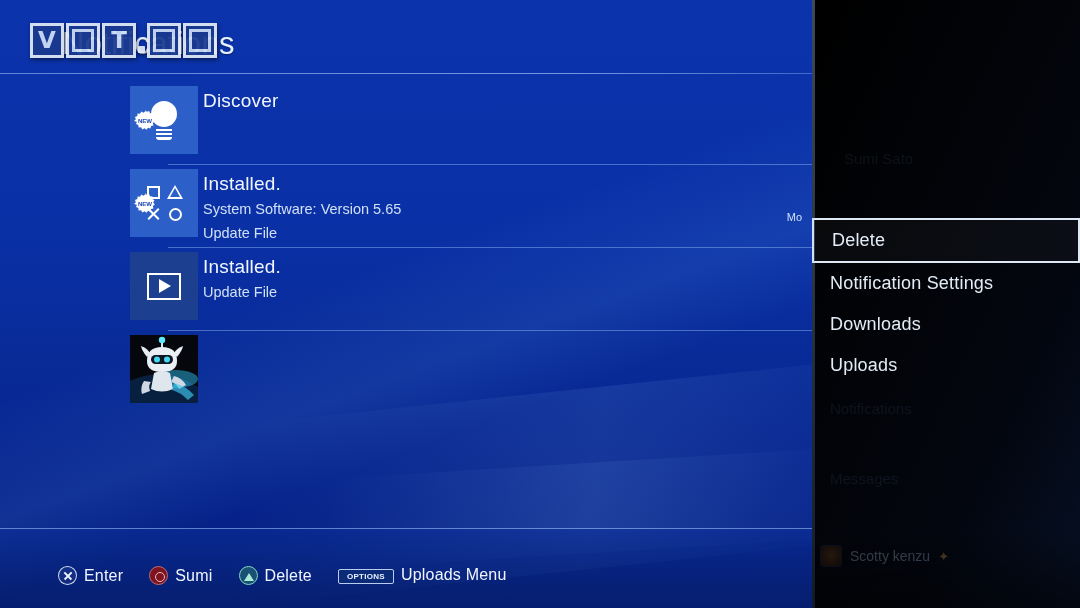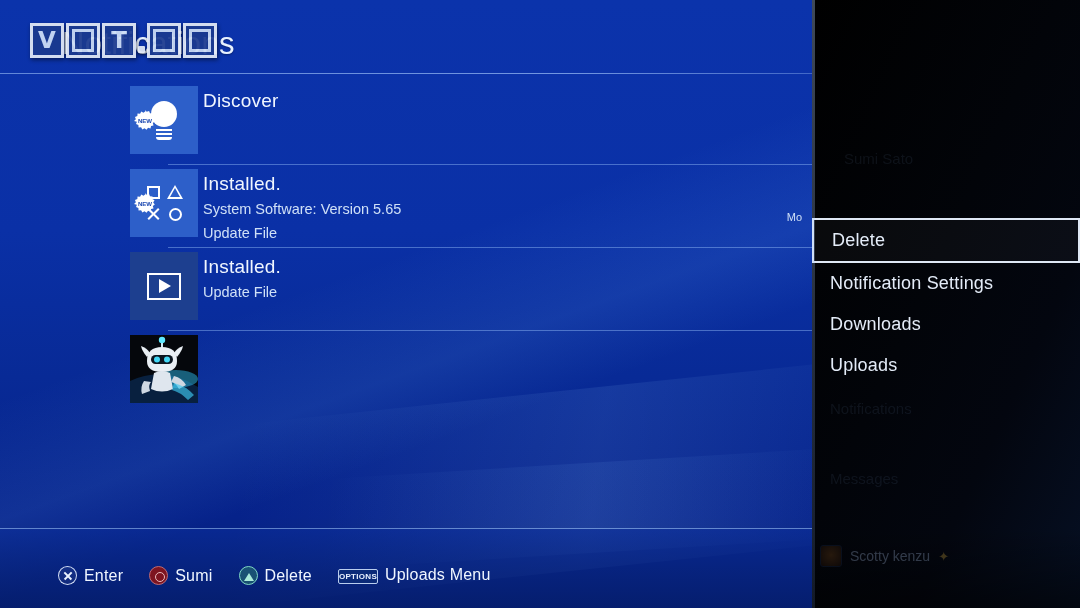--- a/index.html
+++ b/index.html
@@ -158,21 +158,21 @@
   .btn-circle::after {
     content:''; position:absolute; left:4.5px; top:4.5px; width:8px; height:8px;
     border: 1.6px solid #e8b9bd; border-radius: 50%;
   }
   .btn-triangle { background: rgba(40,120,110,0.55); border-color: #7fd8c4; position: relative; }
   .btn-triangle::after {
     content:''; position:absolute; left:4px; top:5.5px; width:0; height:0;
     border-left: 5px solid transparent; border-right: 5px solid transparent; border-bottom: 8px solid #a9ead9;
   }
   .btn-options {
-    width: 40px; height: 15px; border-radius: 2px;
+    width: 56px; height: 15px; border-radius: 2px;
     background: #0b2a78; border: 1px solid #b9cdee;
     display: flex; align-items: center; justify-content: center;
     font-size: 8px; font-weight: 700; color: #eaf2ff; letter-spacing: 0.3px;
     font-family: "Liberation Sans", sans-serif;
   }
 
   
   #overlay {
     position: absolute; left: 812px; top: 0; width: 268px; height: 608px;
     background: linear-gradient(115deg, #000000 0%, #020409 45%, #03060f 70%, #061024 100%);

